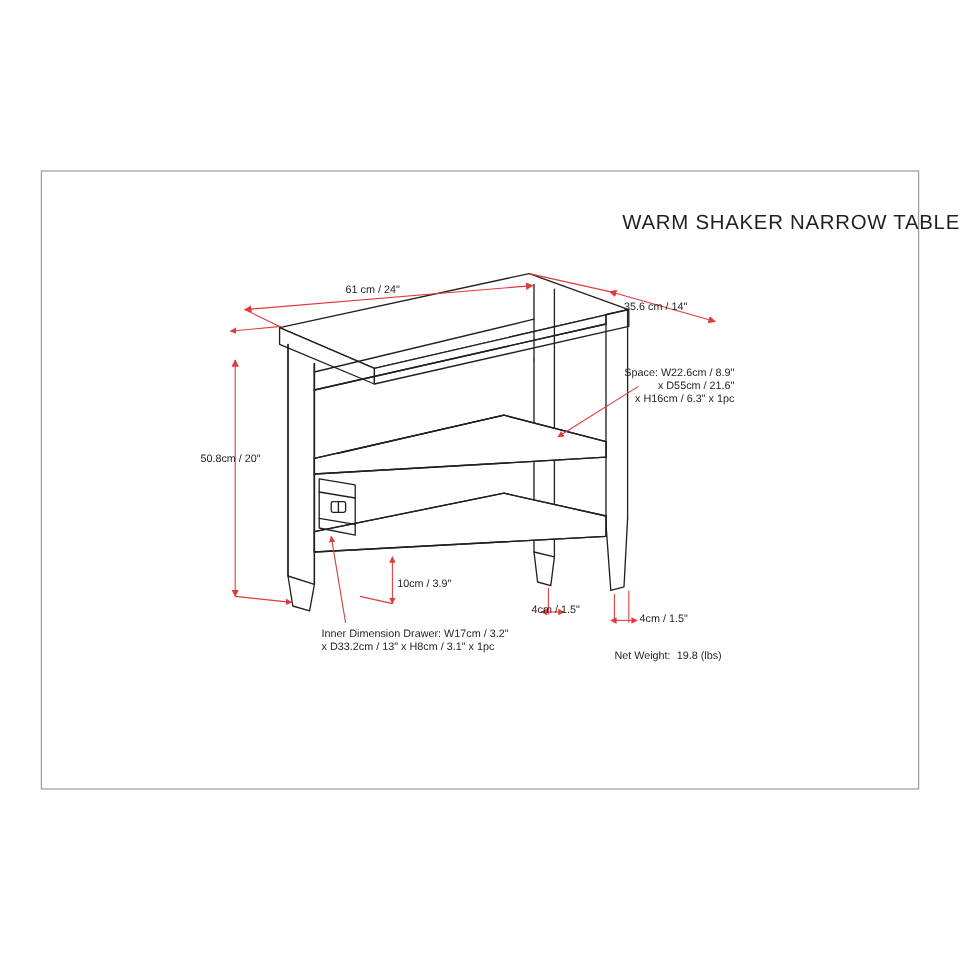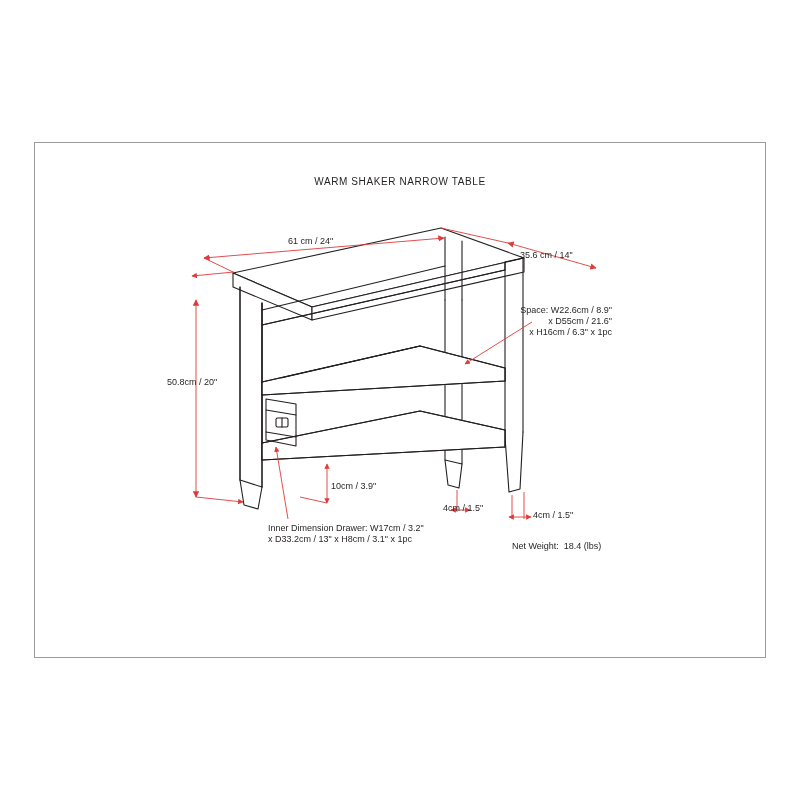--- a/index.html
+++ b/index.html
@@ -27,22 +27,22 @@
     height: 516px;
     border: 1px solid #9b9b9b;
     box-sizing: border-box;
     background: #ffffff;
   }
   #title {
     position: absolute;
     left: 0;
     top: 176px;
     width: 800px;
-    text-align: center;
-    font-size: 10px;
+    text-align: right;
+    font-size: 17px;
     letter-spacing: 0.6px;
     color: #231f20;
   }
   svg.layer {
     position: absolute;
     left: 0;
     top: 0;
     width: 800px;
     height: 800px;
     pointer-events: none;
@@ -162,15 +162,15 @@
   <div class="lbl" style="left:443px; top:503px;">4cm / 1.5"</div>
   <div class="lbl" style="left:533px; top:510px;">4cm / 1.5"</div>
 
   <div class="lbl right" style="left:400px; top:305px; width:212px;">Space: W22.6cm / 8.9"</div>
   <div class="lbl right" style="left:400px; top:316px; width:212px;">x D55cm / 21.6"</div>
   <div class="lbl right" style="left:400px; top:327px; width:212px;">x H16cm / 6.3" x 1pc</div>
 
   <div class="lbl" style="left:268px; top:523px;">Inner Dimension Drawer: W17cm / 3.2"</div>
   <div class="lbl" style="left:268px; top:534px;">x D33.2cm / 13" x H8cm / 3.1" x 1pc</div>
 
-  <div class="lbl" style="left:512px; top:541px;">Net Weight:  18.4 (lbs)</div>
+  <div class="lbl" style="left:512px; top:541px;">Net Weight:  19.8 (lbs)</div>
 
 </div>
 
 </body></html>

